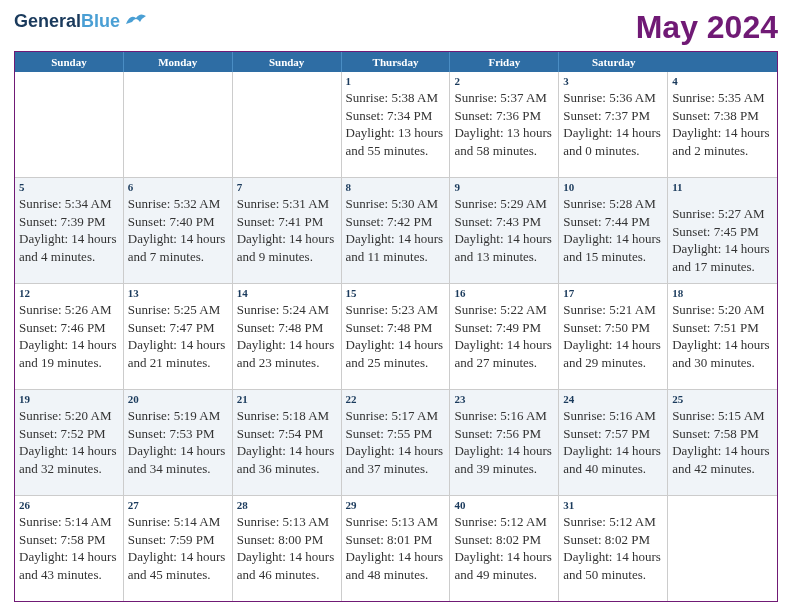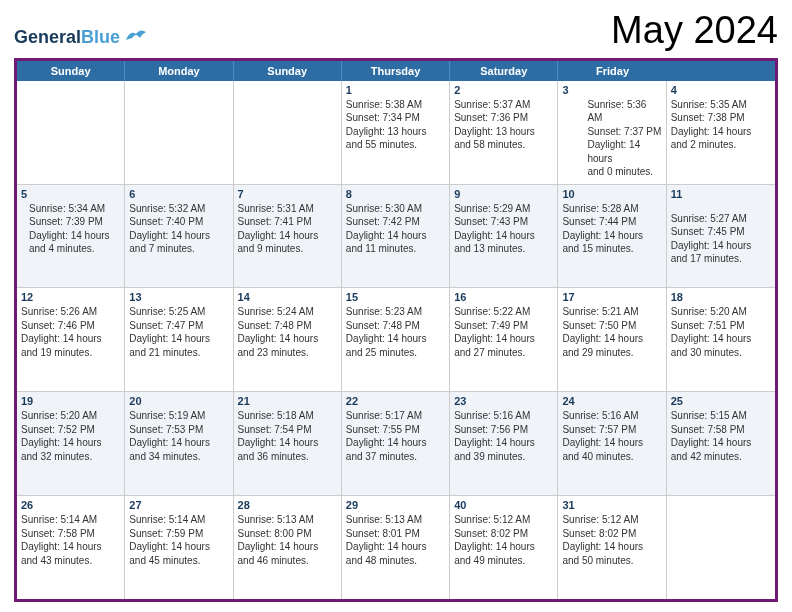--- a/index.html
+++ b/index.html
@@ -20,50 +20,51 @@
     .header {
       display: flex;
       justify-content: space-between;
       align-items: flex-start;
       margin-bottom: 6px;
     }
     .logo {
       display: flex;
       flex-direction: column;
       align-items: flex-start;
-      margin-top: 18px;
+      margin-top: 2px;
     }
     .logo-text {
       font-size: 18px;
       font-weight: bold;
       color: #1a3a5c;
       line-height: 1.1;
     }
     .logo-text span {
       color: #4a9fd4;
     }
     .title-section {
       text-align: right;
     }
     .main-title {
-      font-size: 38px;
-      font-weight: normal;
-      color: #000000;
+      font-size: 32px;
+      font-weight: bold;
+      color: #701a75;
       line-height: 1.1;
     }
     .subtitle {
       font-size: 14px;
       color: #333;
       font-weight: normal;
     }
     .calendar {
       flex: 1;
       display: flex;
       flex-direction: column;
-      border: 3px solid #701a75;
+      border: 1px solid #701a75;
+      font-family: Liberation Serif, serif;
     }
     .cal-header {
       display: grid;
       grid-template-columns: repeat(7, 1fr);
       background: #2e6da4;
     }
     .cal-header-cell {
       color: #fff;
       font-weight: bold;
       font-size: 11px;
@@ -102,21 +103,21 @@
     .cal-cell.alt-row {
       background: #f0f4f8;
     }
     .cell-date {
       font-size: 11px;
       font-weight: bold;
       color: #1a3a5c;
       margin-bottom: 2px;
     }
     .cell-info {
-      font-size: 10px;
+      font-size: 13px;
       color: #333;
       line-height: 1.35;
     }
   </style>
 </head>
 <body>
 
 <div class="page">
   <div class="header">
     <div class="logo">
@@ -133,22 +134,22 @@
       <div class="main-title">May 2024</div>
     </div>
   </div>
 
   <div class="calendar">
     <div class="cal-header" id="cal-header">
         <div class="cal-header-cell">Sunday</div>
         <div class="cal-header-cell">Monday</div>
         <div class="cal-header-cell">Sunday</div>
         <div class="cal-header-cell">Thursday</div>
+        <div class="cal-header-cell">Friday</div>
         <div class="cal-header-cell">Saturday</div>
-        <div class="cal-header-cell">Friday</div>
       </div>
     <div class="cal-body" id="cal-body">
         <div class="cal-row">
           <div class="cal-cell "></div>
           <div class="cal-cell "></div>
           <div class="cal-cell "></div>
           <div class="cal-cell ">
             <div class="cell-date">1</div>
             <div class="cell-info" style="white-space: pre-line;">Sunrise: 5:38 AM
 Sunset: 7:34 PM
@@ -157,37 +158,37 @@
           </div>
           <div class="cal-cell ">
             <div class="cell-date">2</div>
             <div class="cell-info" style="white-space: pre-line;">Sunrise: 5:37 AM
 Sunset: 7:36 PM
 Daylight: 13 hours
 and 58 minutes.</div>
           </div>
           <div class="cal-cell ">
             <div class="cell-date">3</div>
-            <div class="cell-info" style="white-space: pre-line; margin-left: 25px;">Sunrise: 5:36 AM
+            <div class="cell-info" style="white-space: pre-line;">Sunrise: 5:36 AM
 Sunset: 7:37 PM
 Daylight: 14 hours
 and 0 minutes.</div>
           </div>
           <div class="cal-cell ">
             <div class="cell-date">4</div>
             <div class="cell-info" style="white-space: pre-line;">Sunrise: 5:35 AM
 Sunset: 7:38 PM
 Daylight: 14 hours
 and 2 minutes.</div>
           </div>
         </div>
         <div class="cal-row">
           <div class="cal-cell alt-row">
             <div class="cell-date">5</div>
-            <div class="cell-info" style="white-space: pre-line; margin-left: 8px;">Sunrise: 5:34 AM
+            <div class="cell-info" style="white-space: pre-line;">Sunrise: 5:34 AM
 Sunset: 7:39 PM
 Daylight: 14 hours
 and 4 minutes.</div>
           </div>
           <div class="cal-cell alt-row">
             <div class="cell-date">6</div>
             <div class="cell-info" style="white-space: pre-line;">Sunrise: 5:32 AM
 Sunset: 7:40 PM
 Daylight: 14 hours
 and 7 minutes.</div>

